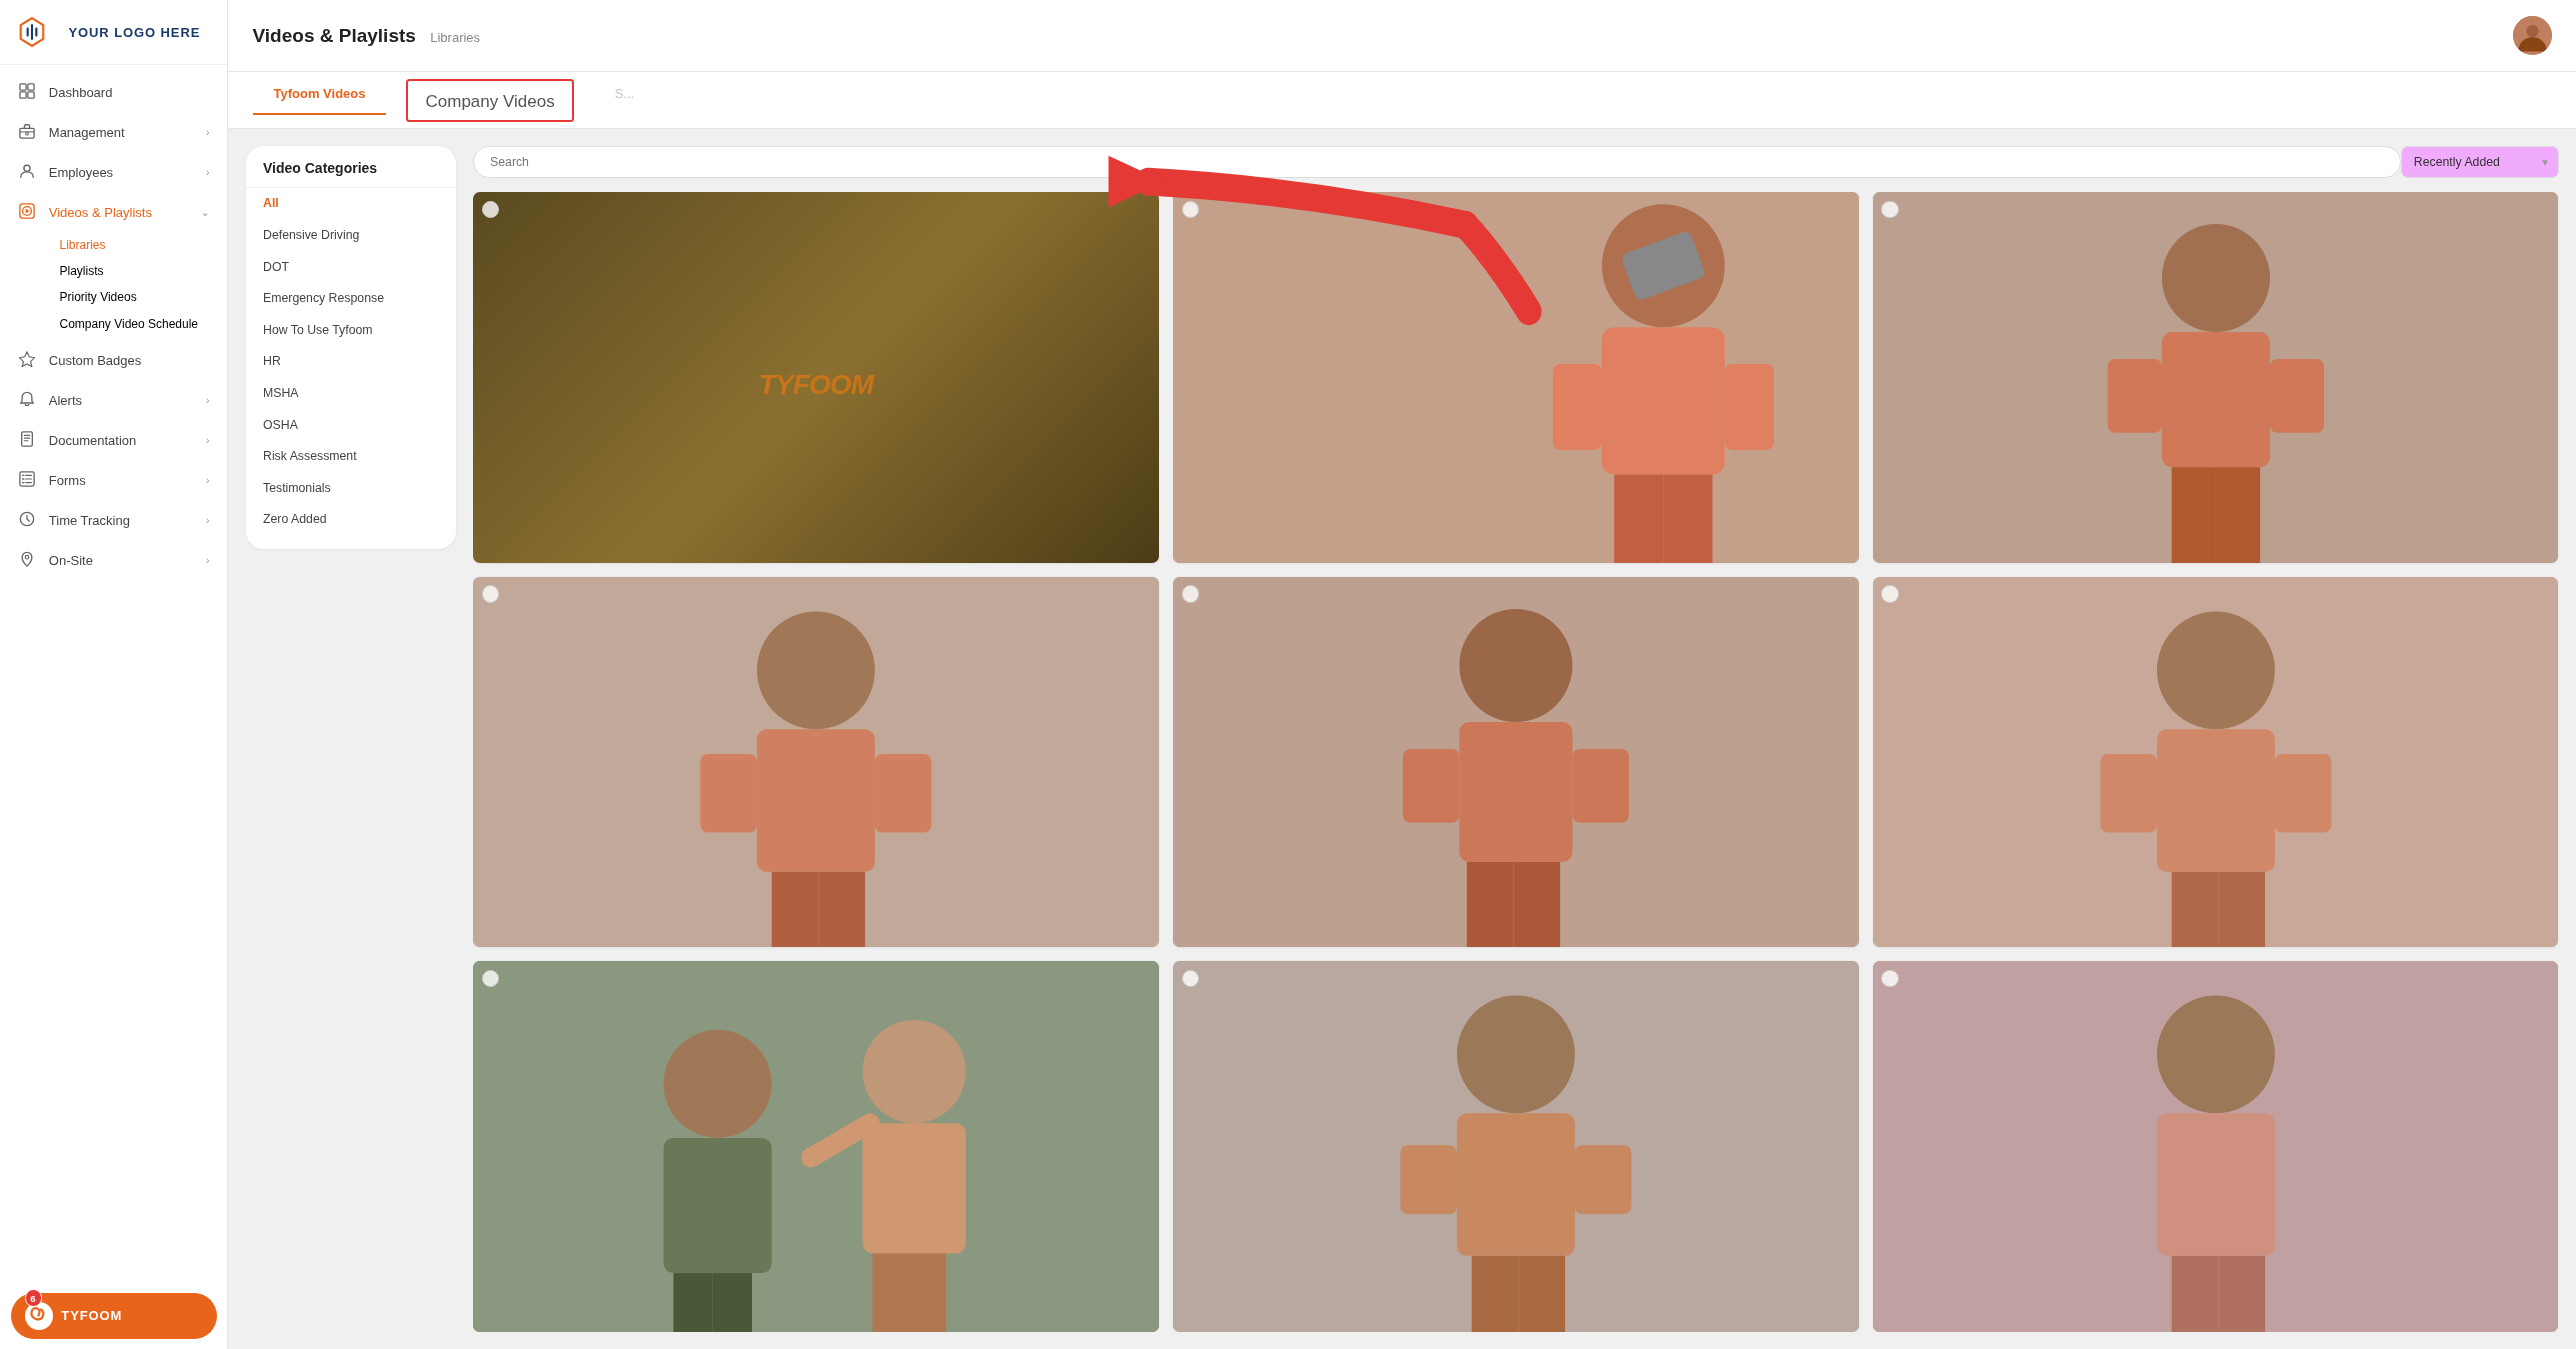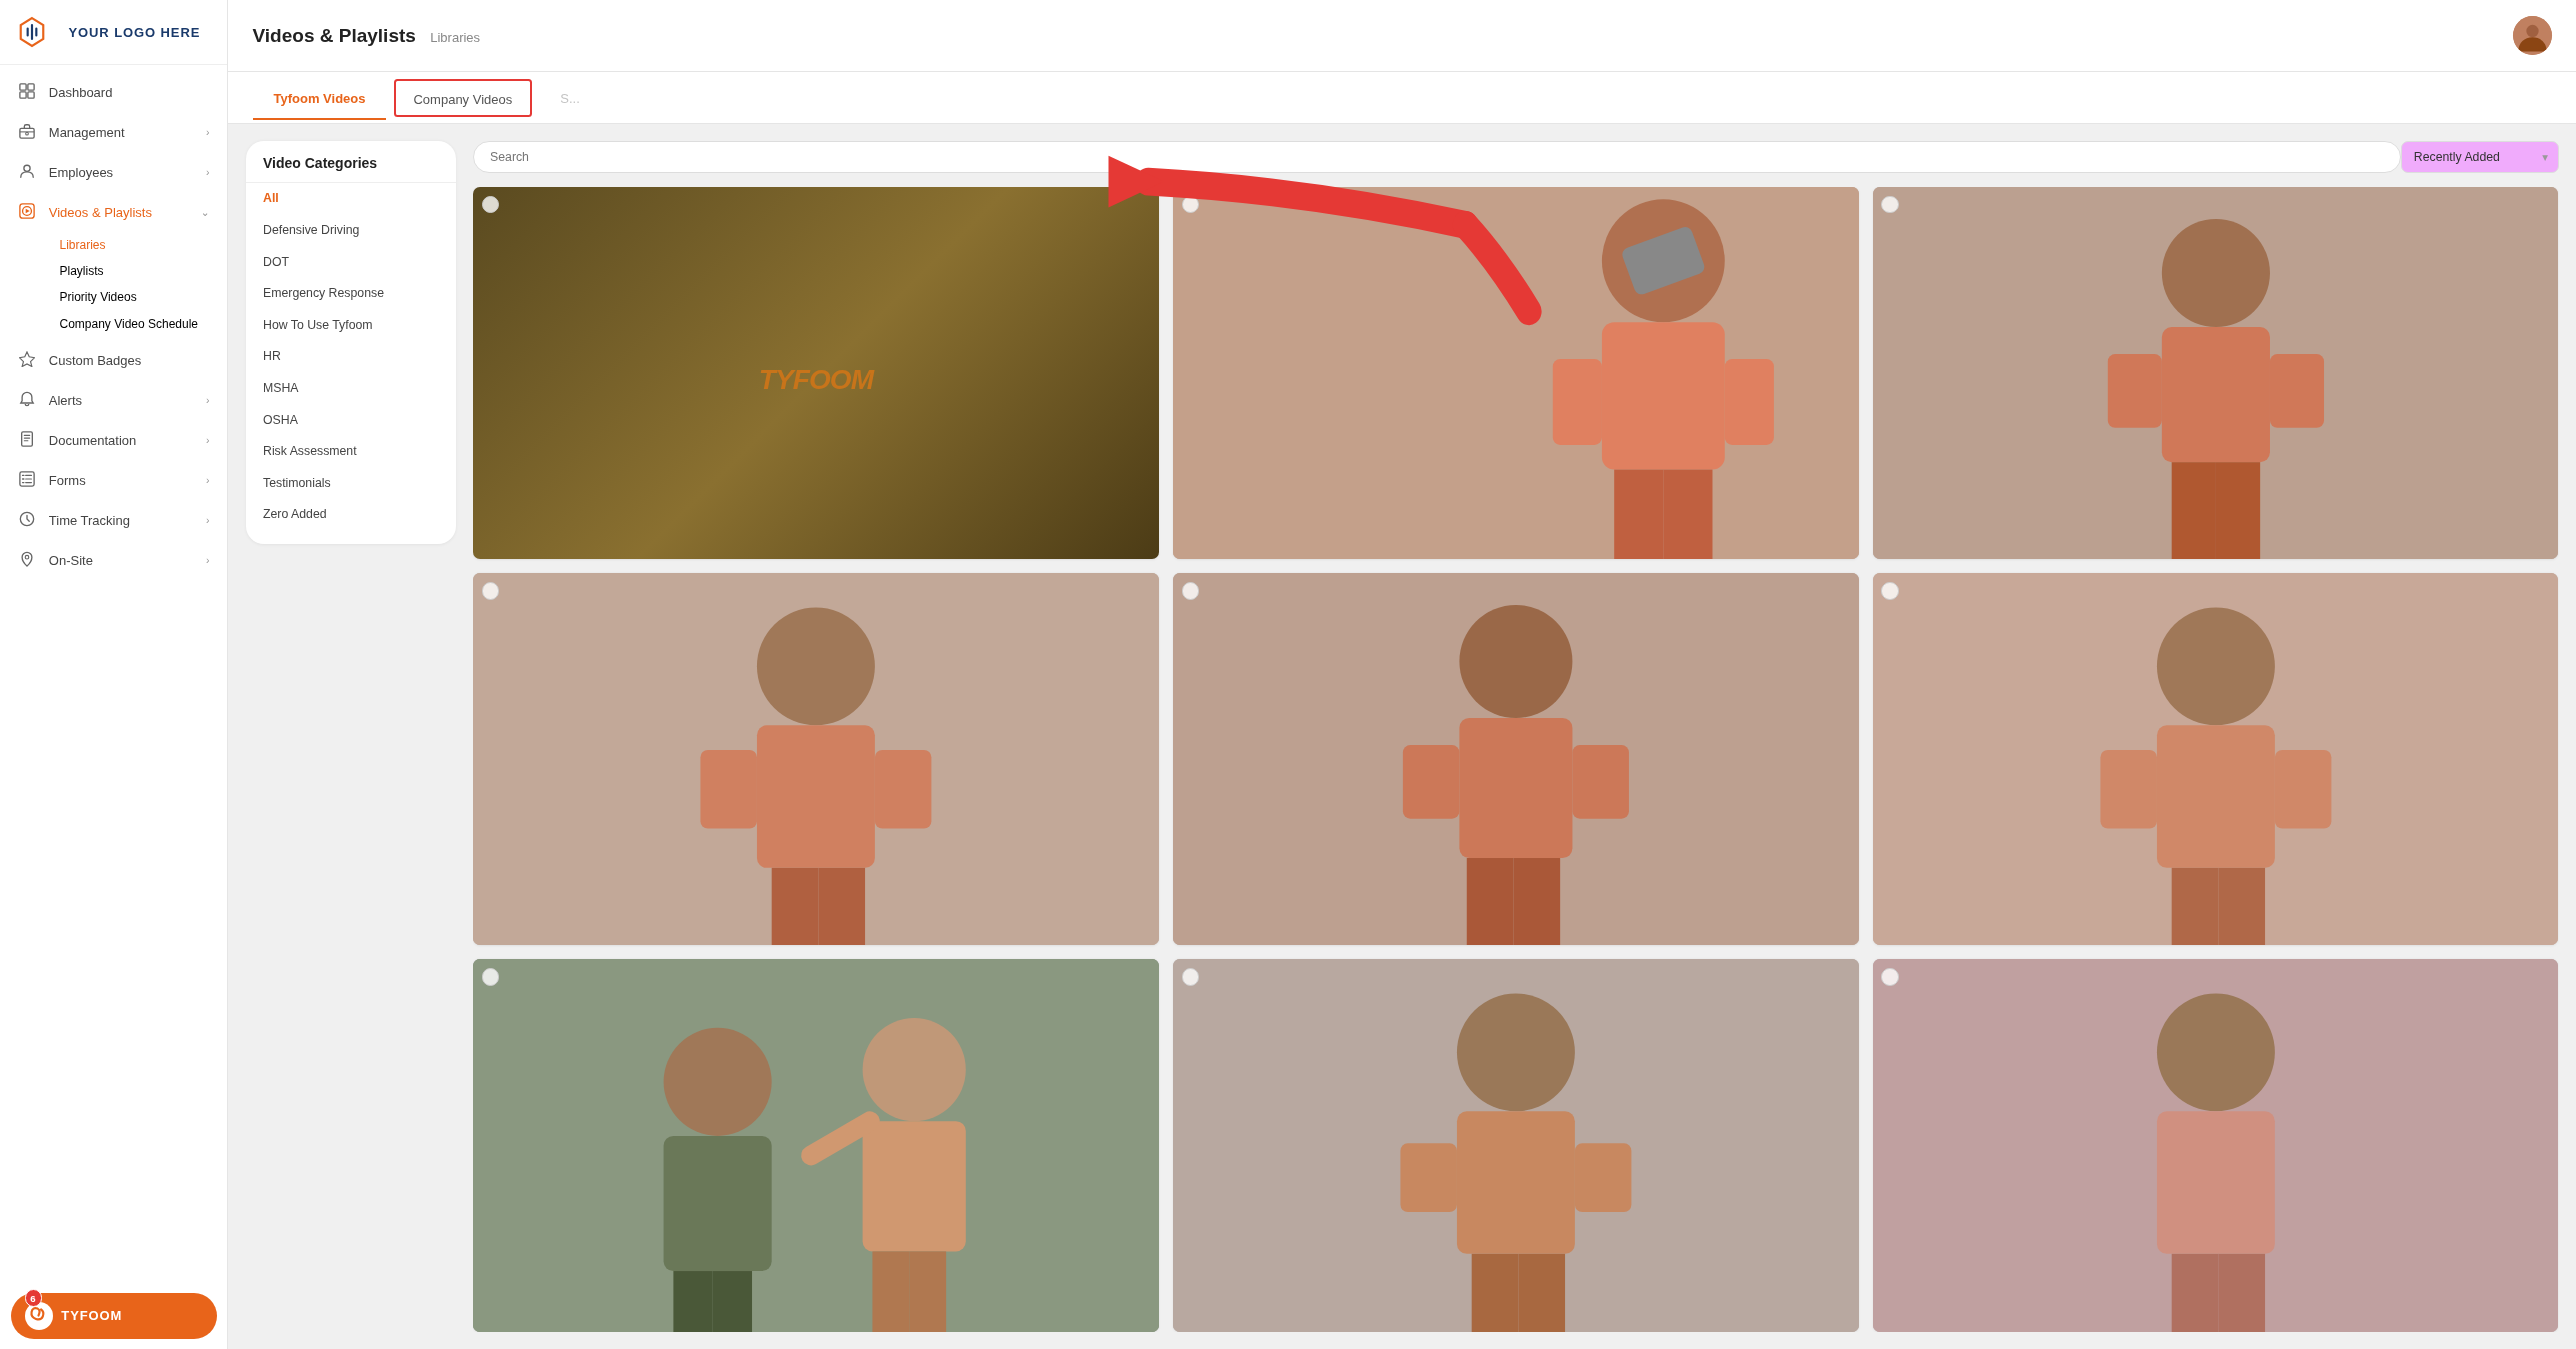--- a/index.html
+++ b/index.html
@@ -83,21 +83,21 @@
     .header-subtitle { font-size: 13px; color: #888; margin-left: 10.5px; font-weight: 400; }
     .header-avatar {
       width: 39px; height: 39px; border-radius: 50%; background: #c08060;
       overflow: hidden; display: flex; align-items: center; justify-content: center;
       font-size: 19px;
     }
 
     
     .tabs-bar {
       background: #fff; padding: 0 24.5px;
-      display: flex; align-items: center; gap: 4px;
+      display: flex; align-items: flex-start; gap: 16px;
       border-bottom: 1.8px solid #e5e5e5;
     }
     .tab {
       padding: 14px 21px 12.3px; font-size: 13px; font-weight: 500; cursor: pointer;
       color: #888; border-bottom: 2.6px solid transparent; margin-bottom: -1.8px;
     }
     .tab.active-tab { color: #e8641a; border-bottom-color: #e8641a; font-weight: 600; }
 
     
     .body-split {
@@ -166,21 +166,21 @@
       position: absolute; top: 0; left: 0; width: 100%; height: 100%; pointer-events: none; z-index: 50;
     }
 
     
     .tab-highlight-box {
       display: inline-block;
       border: 2.6px solid #e53935;
       border-radius: 3.5px;
       padding: 10.5px 17.5px 8.8px;
       color: #555;
-      font-size: 13px;
+      font-size: 17px;
       font-weight: 500;
       cursor: pointer;
       background: transparent;
       margin-bottom: 1.8px;
     }
   </style>
 </head>
 <body>
 
 <div class="sidebar">

